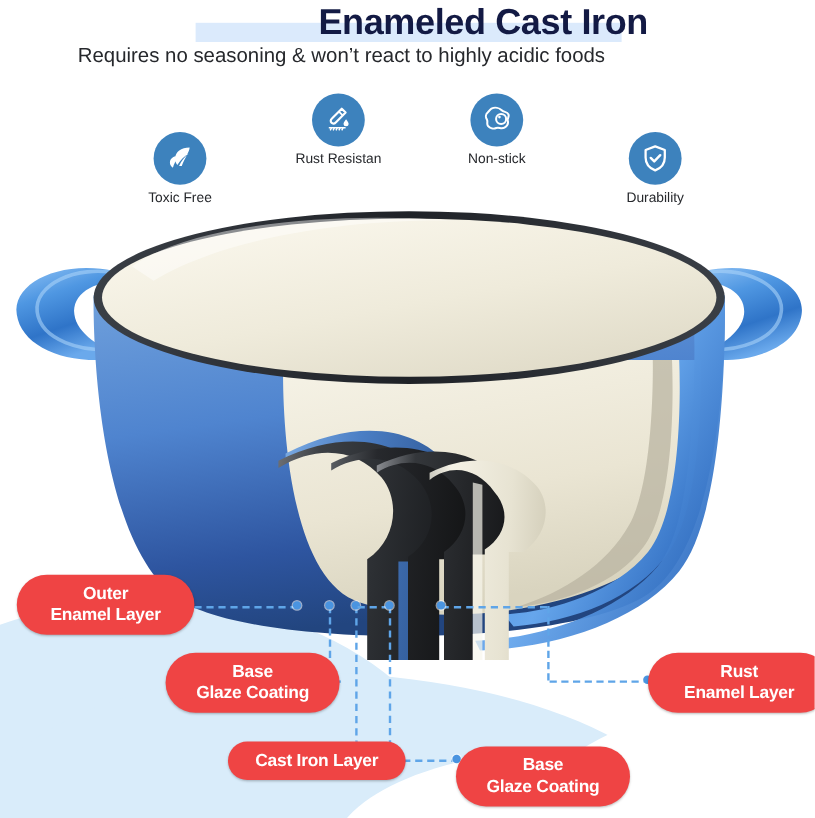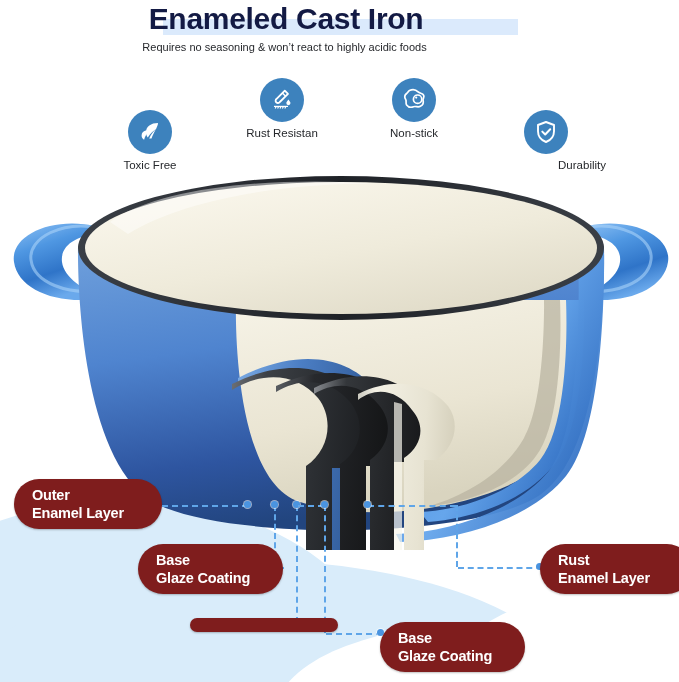--- a/index.html
+++ b/index.html
@@ -44,42 +44,42 @@
     left: 430px; top: 585px;
     width: 300px; height: 120px;
     background: #ffffff;
     border-radius: 70% 0 0 0 / 100% 0 0 0;
   }
 
   
   .title-wrap {
     position: absolute;
     left: 0; top: 2px; width: 540px;
-    text-align: center;
+    text-align: right;
     padding-left: 32px;
   }
   .title-band {
     position: absolute;
     left: 163px; top: 17px;
     width: 355px; height: 16px;
     background: #dbeafc;
   }
   .title {
     position: relative;
     font-size: 30px;
     font-weight: bold;
     color: #131a44;
     letter-spacing: -0.3px;
     line-height: 34px;
   }
   .subtitle {
     position: absolute;
     left: 0; top: 36px; width: 569px;
     text-align: center;
-    font-size: 11px;
+    font-size: 17px;
     color: #26282c;
     line-height: 22px;
   }
 
   
   .feature {
     position: absolute;
     text-align: center;
     width: 120px;
   }
@@ -92,32 +92,32 @@
   }
   .feature .flabel {
     margin-top: 5px;
     font-size: 11.5px;
     color: #26282c;
     white-space: nowrap;
   }
   #f-toxic  { left: 90px;  top: 110px; }
   #f-rust   { left: 222px; top: 78px;  }
   #f-nons   { left: 354px; top: 78px; text-align: center;  }
-  #f-dura   { left: 486px; top: 110px; text-align: right; }
+  #f-dura   { left: 486px; top: 110px; }
 
   
   #pot { position: absolute; left: 0; top: 150px; width: 679px; height: 400px; }
 
   
   .pill {
     position: absolute;
-    background: #7f1d1d;
+    background: #ef4444;
     color: #ffffff;
     border-radius: 999px;
-    text-align: left;
+    text-align: center;
     font-size: 14.5px;
     line-height: 18px;
     font-weight: bold;
     padding: 7px 18px;
     letter-spacing: -0.2px;
     box-shadow: 0 1px 2px rgba(0,0,0,0.25);
   }
   #pill-outer { left: 14px;  top: 479px; width: 148px; }
   #pill-base1 { left: 138px; top: 544px; width: 145px; }
   #pill-inner { left: 540px; top: 544px; width: 152px; }
@@ -371,20 +371,21 @@
     <div>Base</div>
     <div>Glaze Coating</div>
   </div>
 
   <div class="pill" id="pill-inner">
     <div>Rust</div>
     <div>Enamel Layer</div>
   </div>
 
   <div class="pill" id="pill-inter">
+    <div>Cast Iron Layer</div>
   </div>
 
   <div class="pill" id="pill-base2">
     <div>Base</div>
     <div>Glaze Coating</div>
   </div>
 
 </div>
 
 </body></html>

